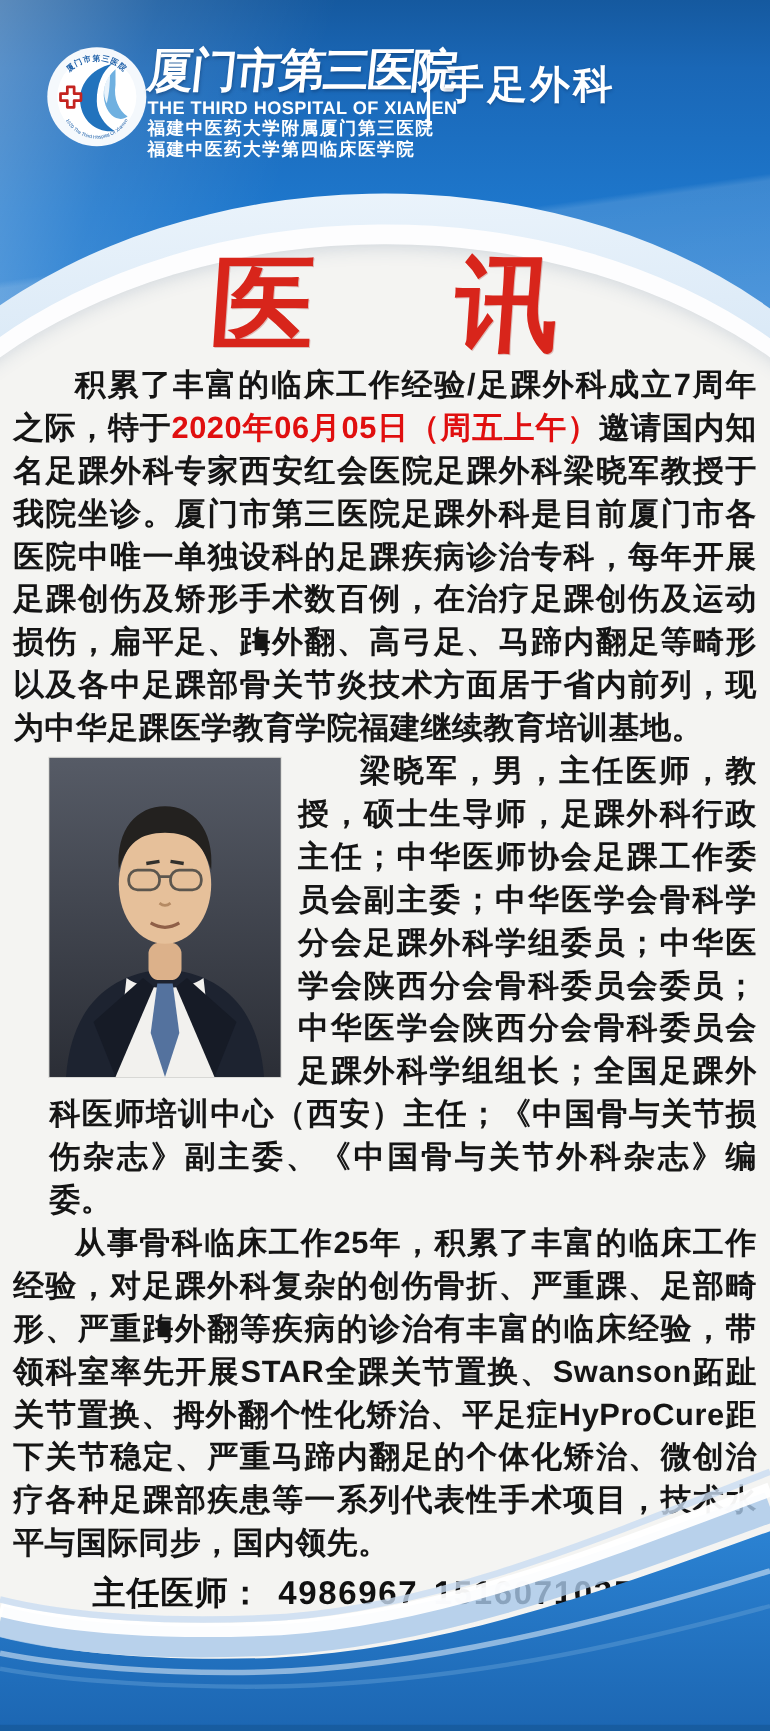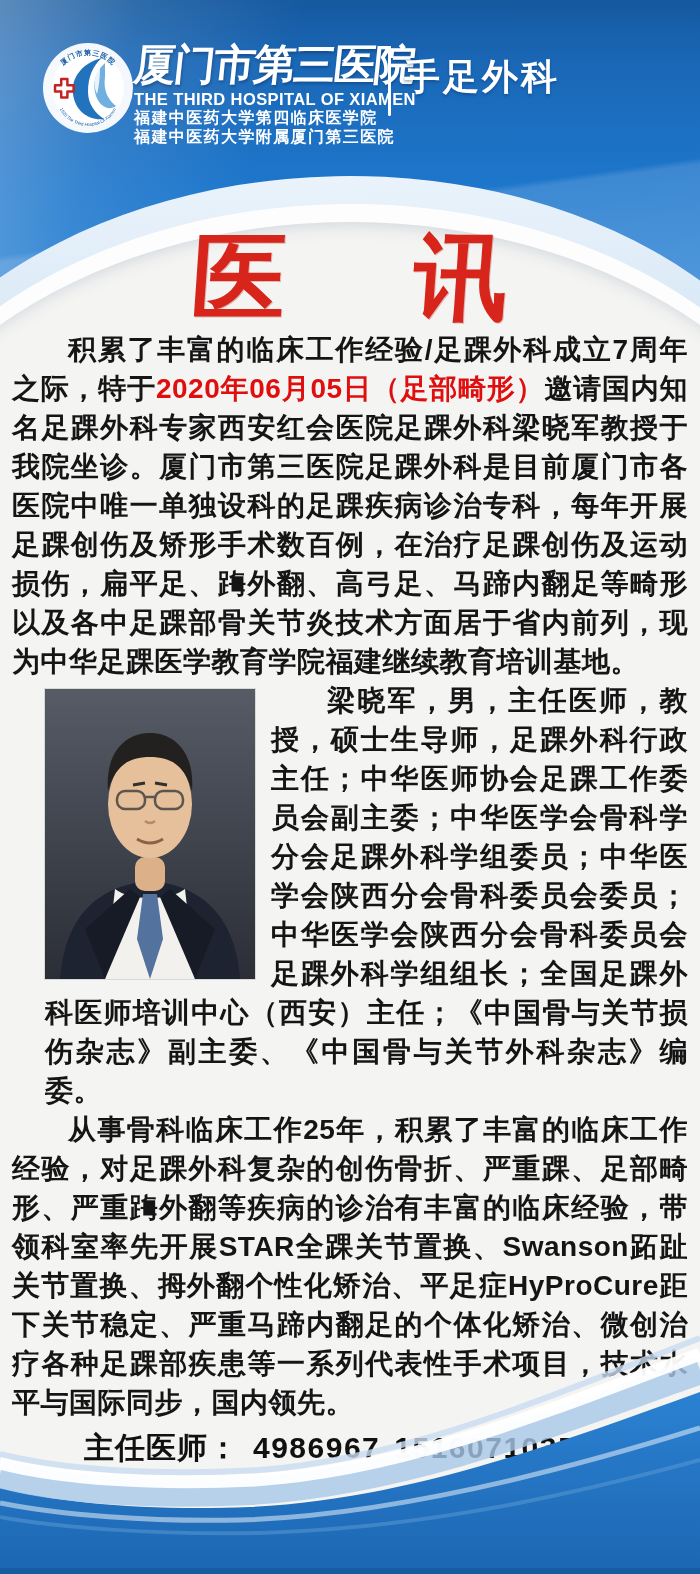--- a/index.html
+++ b/index.html
@@ -112,35 +112,35 @@
           <textPath href="#arcTop" startOffset="50%" text-anchor="middle">厦门市第三医院</textPath>
         </text>
         <text font-size="4.4" fill="#1b5ea8">
           <textPath href="#arcBot" startOffset="50%" text-anchor="middle">1920 The Third Hospital Of Xiamen</textPath>
         </text>
       </svg>
     </div>
     <div class="name-block">
       <div class="cn-name">厦门市第三医院</div>
       <div class="en-name">THE THIRD HOSPITAL OF XIAMEN</div>
+      <div class="aff">福建中医药大学附属厦门第三医院</div>
       <div class="aff">福建中医药大学第四临床医学院</div>
-      <div class="aff">福建中医药大学附属厦门第三医院</div>
     </div>
     <div class="divider"></div>
     <div class="dept">手足外科</div>
   </div>
 
   <div class="content">
     <div class="title-row">
       <span class="title-char">医</span>
       <span class="title-char">讯</span>
     </div>
 
     <div class="body-text">
-      <p class="para"><span>积累了丰富的临床工作经验/足踝外科成立7周年之际，特于</span><span class="red-date">2020年06月05日（足部畸形）</span><span>邀请国内知名足踝外科专家西安红会医院足踝外科梁晓军教授于我院坐诊。厦门市第三医院足踝外科是目前厦门市各医院中唯一单独设科的足踝疾病诊治专科，每年开展足踝创伤及矫形手术数百例，在治疗足踝创伤及运动损伤，扁平足、踇外翻、高弓足、马蹄内翻足等畸形以及各中足踝部骨关节炎技术方面居于省内前列，现为中华足踝医学教育学院福建继续教育培训基地。</span></p>
+      <p class="para"><span>积累了丰富的临床工作经验/足踝外科成立7周年之际，特于</span><span class="red-date">2020年06月05日（周五上午）</span><span>邀请国内知名足踝外科专家西安红会医院足踝外科梁晓军教授于我院坐诊。厦门市第三医院足踝外科是目前厦门市各医院中唯一单独设科的足踝疾病诊治专科，每年开展足踝创伤及矫形手术数百例，在治疗足踝创伤及运动损伤，扁平足、踇外翻、高弓足、马蹄内翻足等畸形以及各中足踝部骨关节炎技术方面居于省内前列，现为中华足踝医学教育学院福建继续教育培训基地。</span></p>
 
       <div class="para bio-flow">
         <div class="photo">
           <svg viewBox="0 0 210 290" preserveAspectRatio="none">
             <defs>
               <linearGradient id="pbg" x1="0" y1="0" x2="0" y2="1">
                 <stop offset="0" stop-color="#565b66"></stop>
                 <stop offset="1" stop-color="#2b2e36"></stop>
               </linearGradient>
             </defs>

